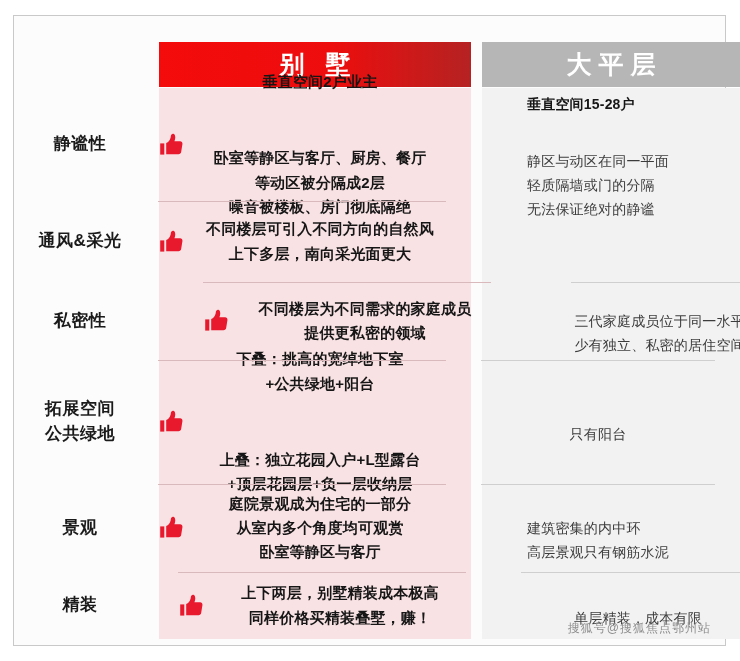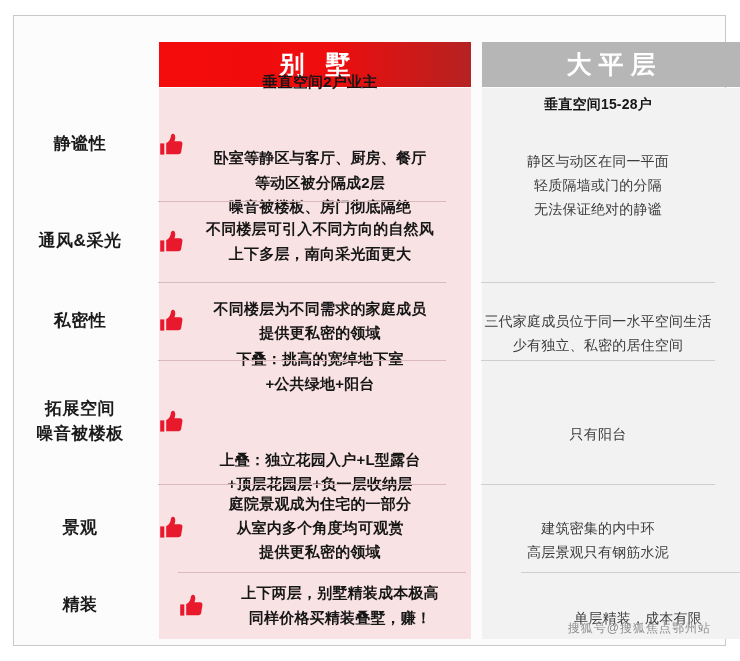--- a/index.html
+++ b/index.html
@@ -168,21 +168,21 @@
     font-weight: bold;
     color: #161616;
     line-height: 1.62;
     white-space: pre-line;
     letter-spacing: 0.2px;
   }
   .villa-text .para { margin: 0; }
   .villa-text .para + .para { margin-top: 28px; }
 
   .flat-text {
-    text-align: center;
+    text-align: left;
     font-size: 14px;
     color: #3c3c3c;
     line-height: 1.72;
     white-space: pre-line;
     letter-spacing: 0.2px;
   }
   .flat-text .first-line {
     display: block;
     font-weight: bold;
     color: #161616;
@@ -284,21 +284,21 @@
               <path d="M9.2 13.1c1.6-.7 2.8-1.9 3.6-3.4.7-1.3 1-2.6 1.1-4 .05-.9.6-1.6 1.5-1.8 1.1-.25 2.1.35 2.5 1.4.5 1.4.5 2.8.1 4.2-.15.55-.35 1.1-.55 1.7h5.6c1.5 0 2.6 1.2 2.4 2.7l-1.3 8.1c-.2 1.3-1.3 2.2-2.6 2.2H9.2z" fill="#e8192c"></path>
             </svg>
           </div>
           <div class="villa-text">
             <div class="para">不同楼层可引入不同方向的自然风
 上下多层，南向采光面更大</div>
           </div>
         </div>
       </div>
 
-      <div class="row" style="height:78px;">
+      <div class="row" style="height:78px;gap:45px;">
         <div class="cell-label">
           <div class="label-text">私密性</div>
         </div>
         <div class="cell-villa">
           <div class="thumb">
             <svg width="30" height="30" viewBox="0 0 30 30" aria-hidden="true">
               <path d="M3.2 13.4h4.1v11.2H3.2z" fill="#e8192c"></path>
               <path d="M9.2 13.1c1.6-.7 2.8-1.9 3.6-3.4.7-1.3 1-2.6 1.1-4 .05-.9.6-1.6 1.5-1.8 1.1-.25 2.1.35 2.5 1.4.5 1.4.5 2.8.1 4.2-.15.55-.35 1.1-.55 1.7h5.6c1.5 0 2.6 1.2 2.4 2.7l-1.3 8.1c-.2 1.3-1.3 2.2-2.6 2.2H9.2z" fill="#e8192c"></path>
             </svg>
           </div>
@@ -311,21 +311,21 @@
           <div class="flat-text">
             <span>三代家庭成员位于同一水平空间生活
 少有独立、私密的居住空间</span>
           </div>
         </div>
       </div>
 
       <div class="row" style="height:124px;">
         <div class="cell-label">
           <div class="label-text">拓展空间
-噪音被楼板</div>
+公共绿地</div>
         </div>
         <div class="cell-villa">
           <div class="thumb">
             <svg width="30" height="30" viewBox="0 0 30 30" aria-hidden="true">
               <path d="M3.2 13.4h4.1v11.2H3.2z" fill="#e8192c"></path>
               <path d="M9.2 13.1c1.6-.7 2.8-1.9 3.6-3.4.7-1.3 1-2.6 1.1-4 .05-.9.6-1.6 1.5-1.8 1.1-.25 2.1.35 2.5 1.4.5 1.4.5 2.8.1 4.2-.15.55-.35 1.1-.55 1.7h5.6c1.5 0 2.6 1.2 2.4 2.7l-1.3 8.1c-.2 1.3-1.3 2.2-2.6 2.2H9.2z" fill="#e8192c"></path>
             </svg>
           </div>
           <div class="villa-text">
             <div class="para">下叠：挑高的宽绰地下室
@@ -348,21 +348,21 @@
         <div class="cell-villa">
           <div class="thumb">
             <svg width="30" height="30" viewBox="0 0 30 30" aria-hidden="true">
               <path d="M3.2 13.4h4.1v11.2H3.2z" fill="#e8192c"></path>
               <path d="M9.2 13.1c1.6-.7 2.8-1.9 3.6-3.4.7-1.3 1-2.6 1.1-4 .05-.9.6-1.6 1.5-1.8 1.1-.25 2.1.35 2.5 1.4.5 1.4.5 2.8.1 4.2-.15.55-.35 1.1-.55 1.7h5.6c1.5 0 2.6 1.2 2.4 2.7l-1.3 8.1c-.2 1.3-1.3 2.2-2.6 2.2H9.2z" fill="#e8192c"></path>
             </svg>
           </div>
           <div class="villa-text">
             <div class="para">庭院景观成为住宅的一部分
 从室内多个角度均可观赏
-提供更私密的领域</div>
+卧室等静区与客厅</div>
           </div>
         </div>
         <div class="cell-flat">
           <div class="flat-text">
             <span>建筑密集的内中环
 高层景观只有钢筋水泥</span>
           </div>
         </div>
       </div>
 

